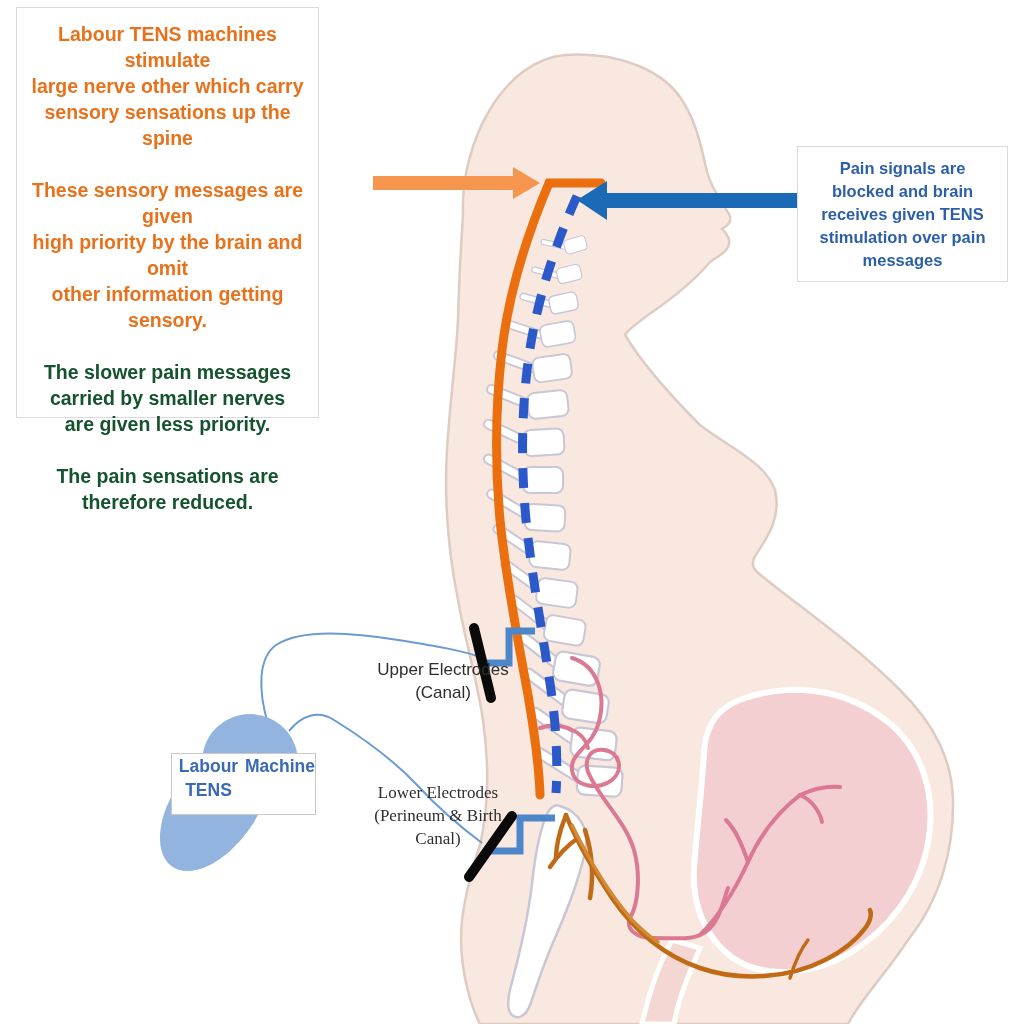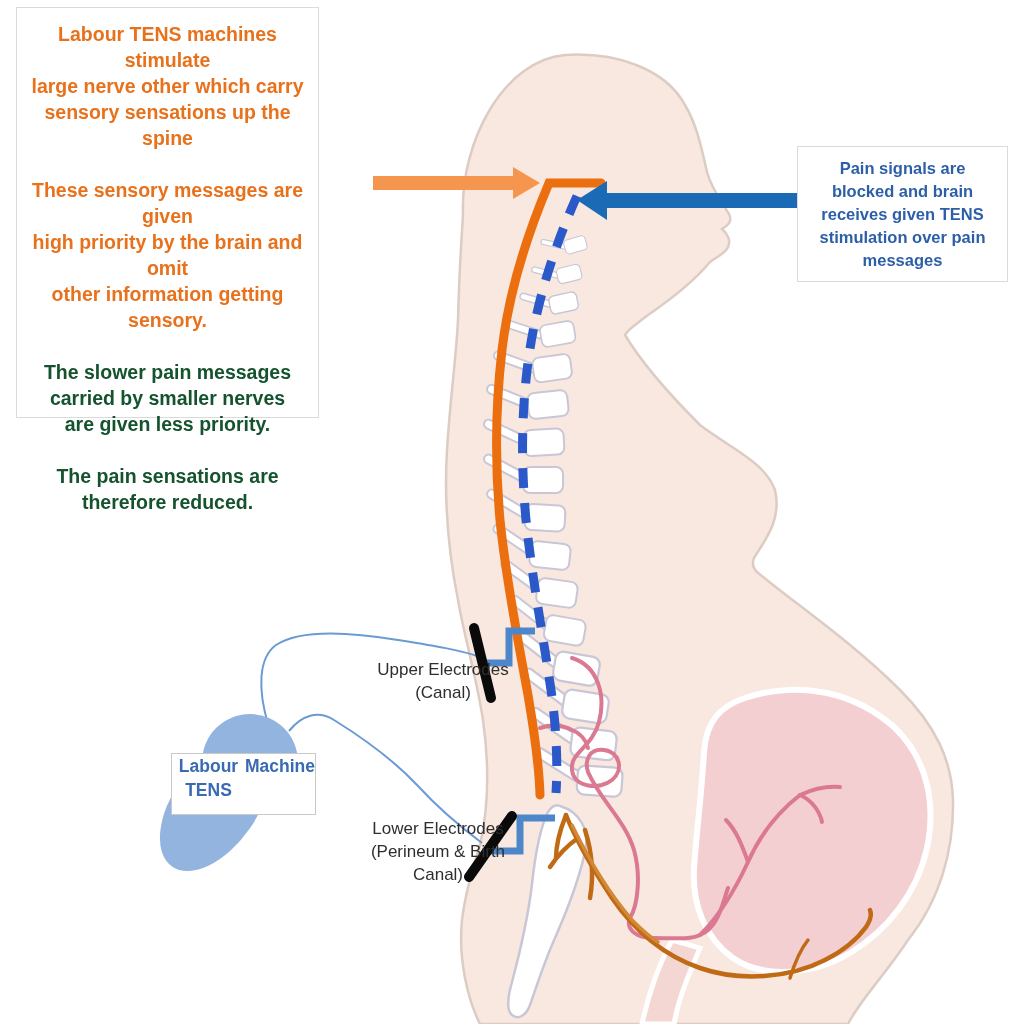--- a/index.html
+++ b/index.html
@@ -13,21 +13,21 @@
   .blue-txt{color:#14532d;}
   .para-gap{height:26px;}
   #pain-box{left:797px;top:146px;width:211px;height:136px;display:flex;flex-direction:column;
             justify-content:center;text-align:center;}
   #pain-box .line{font-weight:bold;font-size:16.5px;line-height:23px;color:#2c5fa8;}
   #machine-label{left:123px;top:753px;width:145px;height:62px;border:1px solid #c9c9c9;
             display:flex;flex-direction:row;justify-content:center;text-align:center;margin-left:48px;}
   #machine-label .line{font-weight:bold;font-size:17.5px;line-height:24px;color:#3a6ab3;}
   .plain-label{position:absolute;text-align:center;color:#2e2e2e;font-size:17px;line-height:23px;margin-left:36px;}
   #upper-electrodes-label{left:337px;top:658px;width:140px;}
-  #lower-electrodes-label{left:327px;top:817px;width:150px;}
+  #lower-electrodes-label{left:327px;top:781px;width:150px;font-family:Liberation Serif, serif;}
 </style>
 </head>
 <body>
 
 <div id="canvas">
 
   <svg width="1024" height="1024" viewBox="0 0 1024 1024">
     <defs>
       <g id="vert">
         <rect x="-50" y="-4" width="50" height="9" rx="4.5" fill="#ffffff" stroke="#c9c6d6" stroke-width="2" transform="rotate(28)"></rect>

